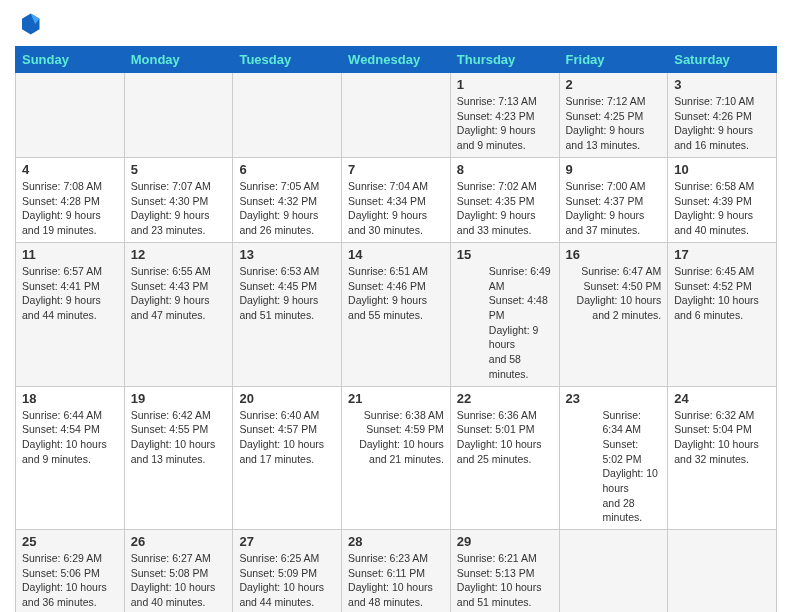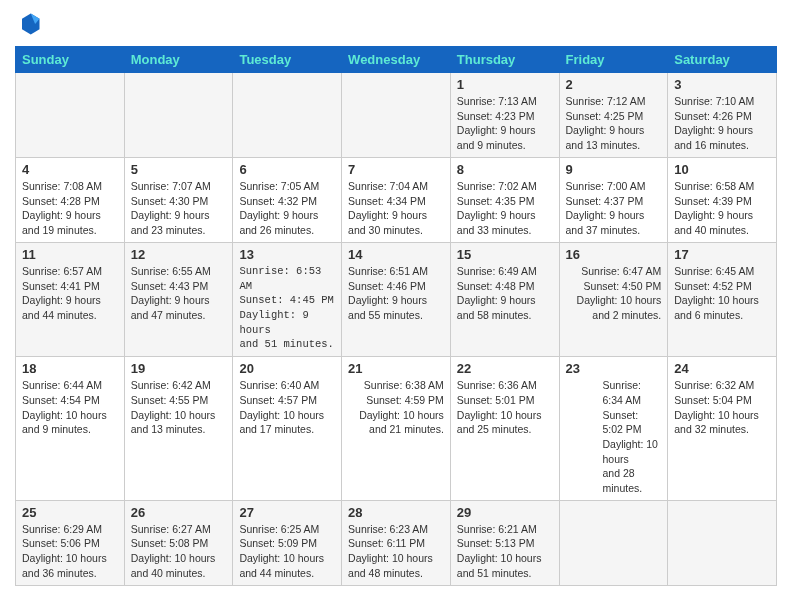--- a/index.html
+++ b/index.html
@@ -191,35 +191,35 @@
         </td>
         <td>
           <span class="day-num">12</span>
           <div class="day-info" style="white-space: pre-line;">Sunrise: 6:55 AM
 Sunset: 4:43 PM
 Daylight: 9 hours
 and 47 minutes.</div>
         </td>
         <td>
           <span class="day-num">13</span>
-          <div class="day-info" style="white-space: pre-line; font-family: Liberation Mono, monospace;">Sunrise: 6:53 AM
+          <div class="day-info" style="white-space: pre-line;">Sunrise: 6:53 AM
 Sunset: 4:45 PM
 Daylight: 9 hours
 and 51 minutes.</div>
         </td>
         <td>
           <span class="day-num">14</span>
           <div class="day-info" style="white-space: pre-line;">Sunrise: 6:51 AM
 Sunset: 4:46 PM
 Daylight: 9 hours
 and 55 minutes.</div>
         </td>
         <td>
           <span class="day-num">15</span>
-          <div class="day-info" style="white-space: pre-line;">Sunrise: 6:49 AM
+          <div class="day-info" style="white-space: pre-line; margin-left: 32px;">Sunrise: 6:49 AM
 Sunset: 4:48 PM
 Daylight: 9 hours
 and 58 minutes.</div>
         </td>
         <td>
           <span class="day-num">16</span>
           <div class="day-info" style="white-space: pre-line; text-align: right;">Sunrise: 6:47 AM
 Sunset: 4:50 PM
 Daylight: 10 hours
 and 2 minutes.</div>

